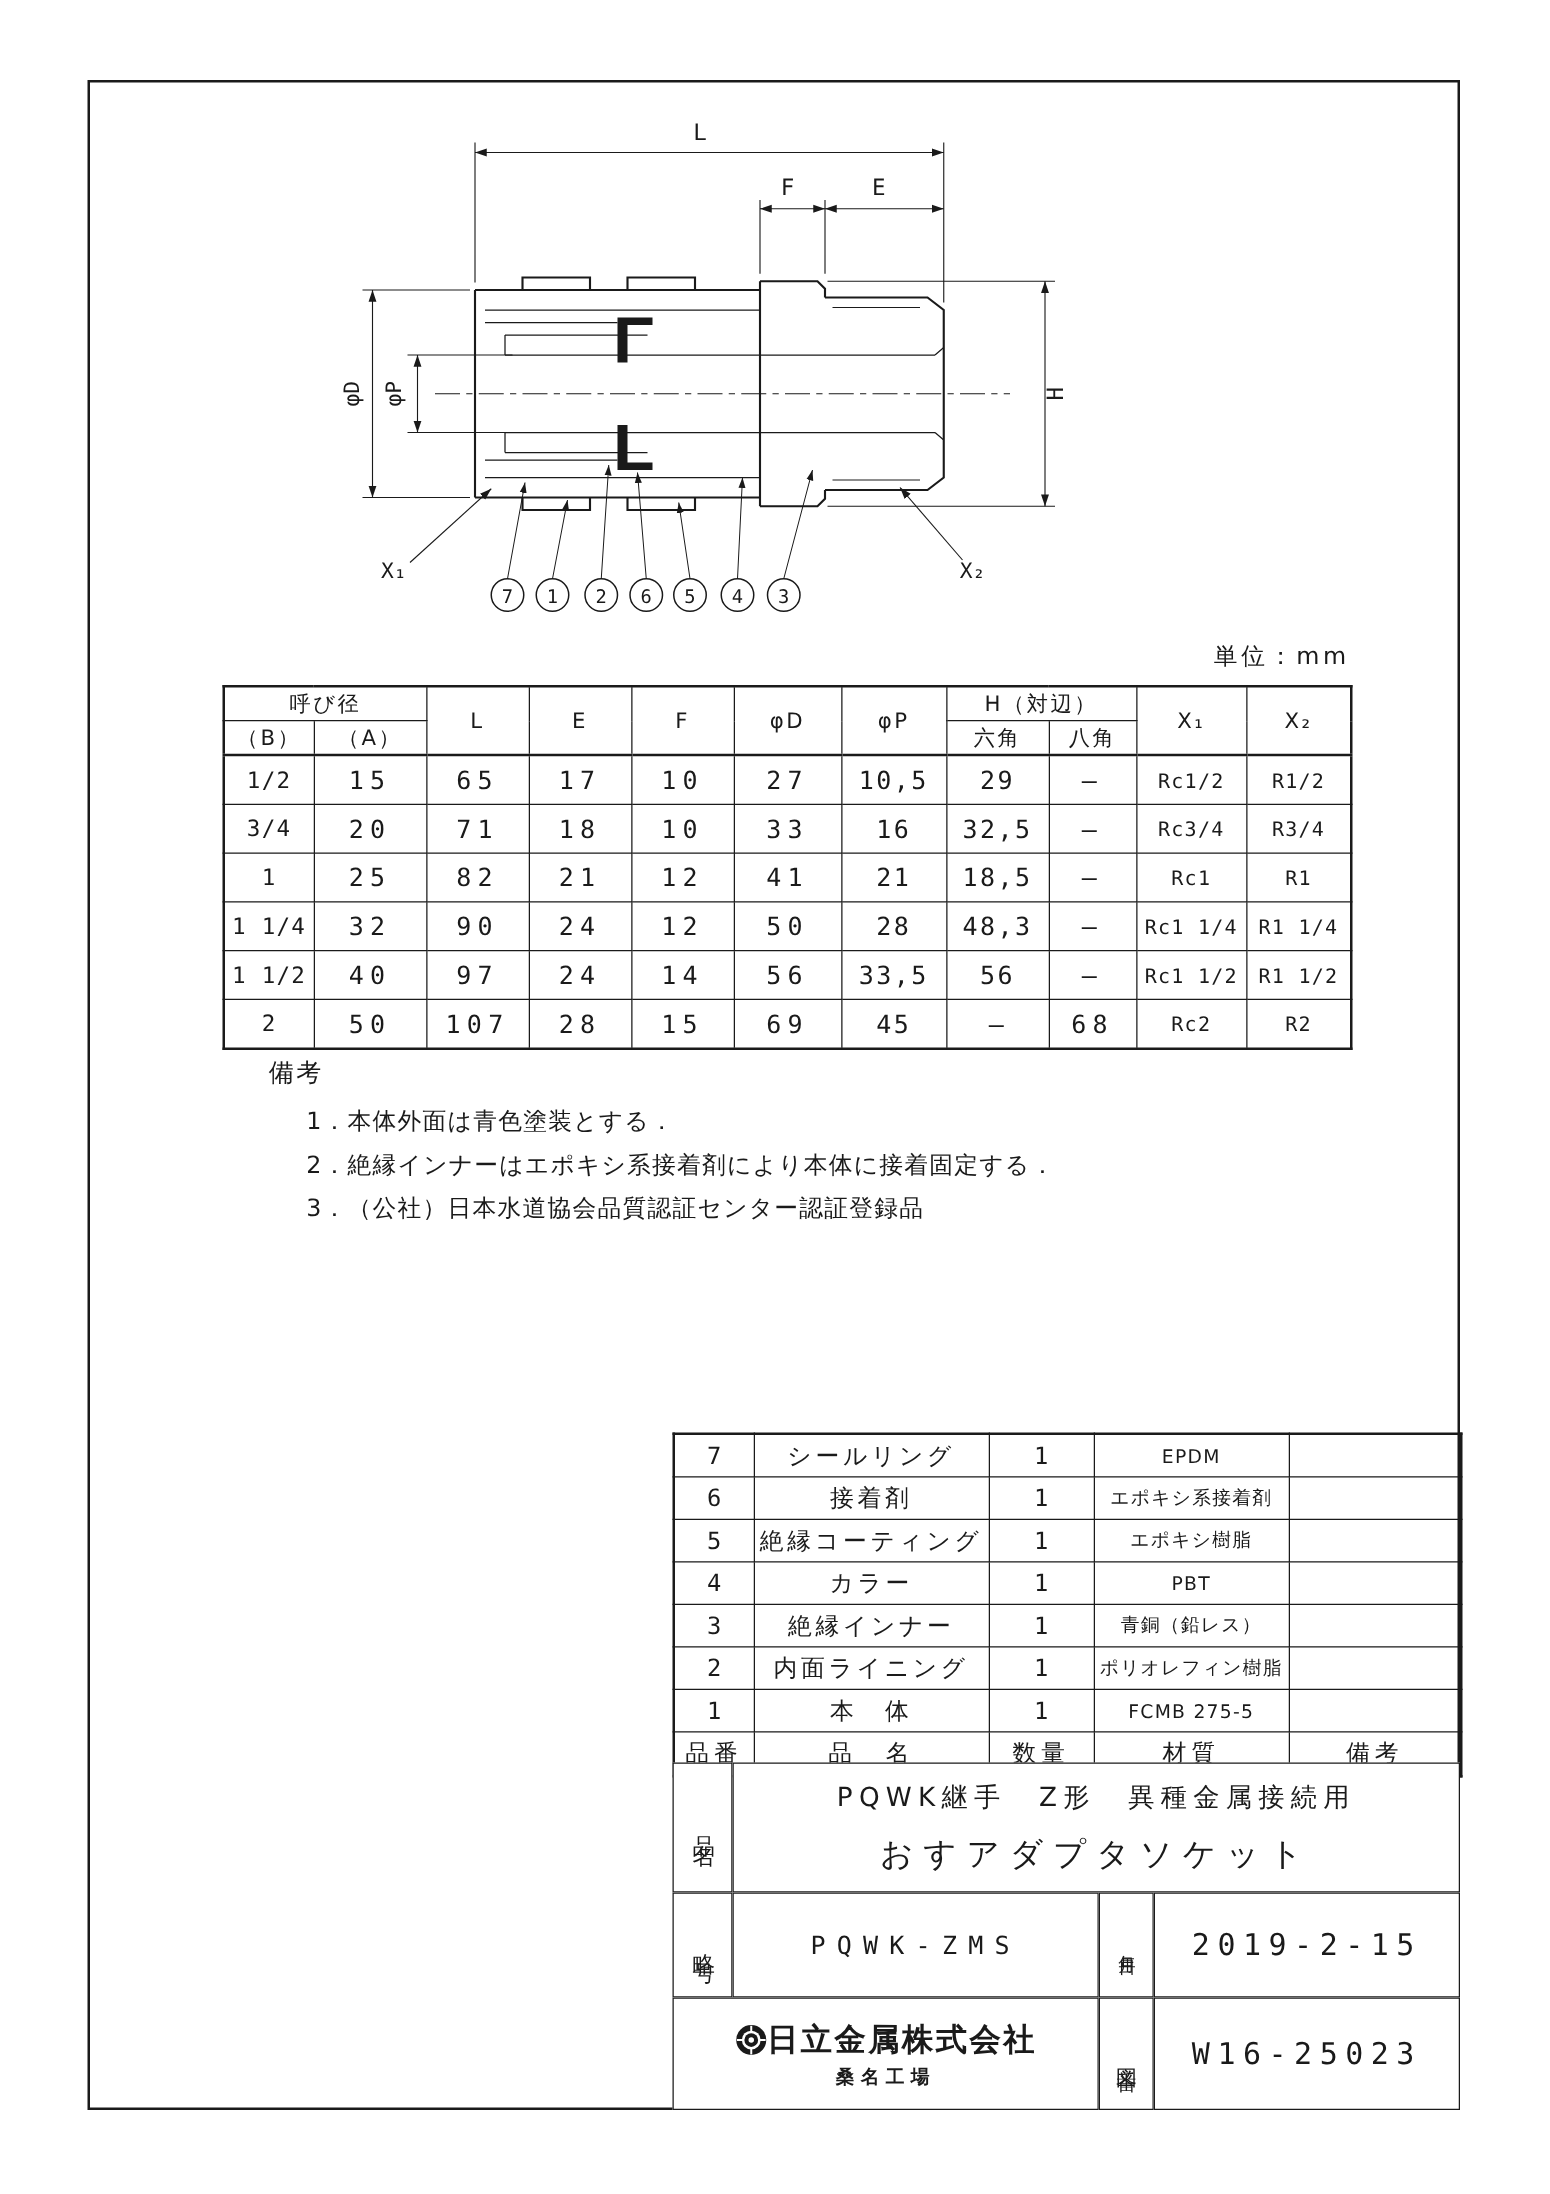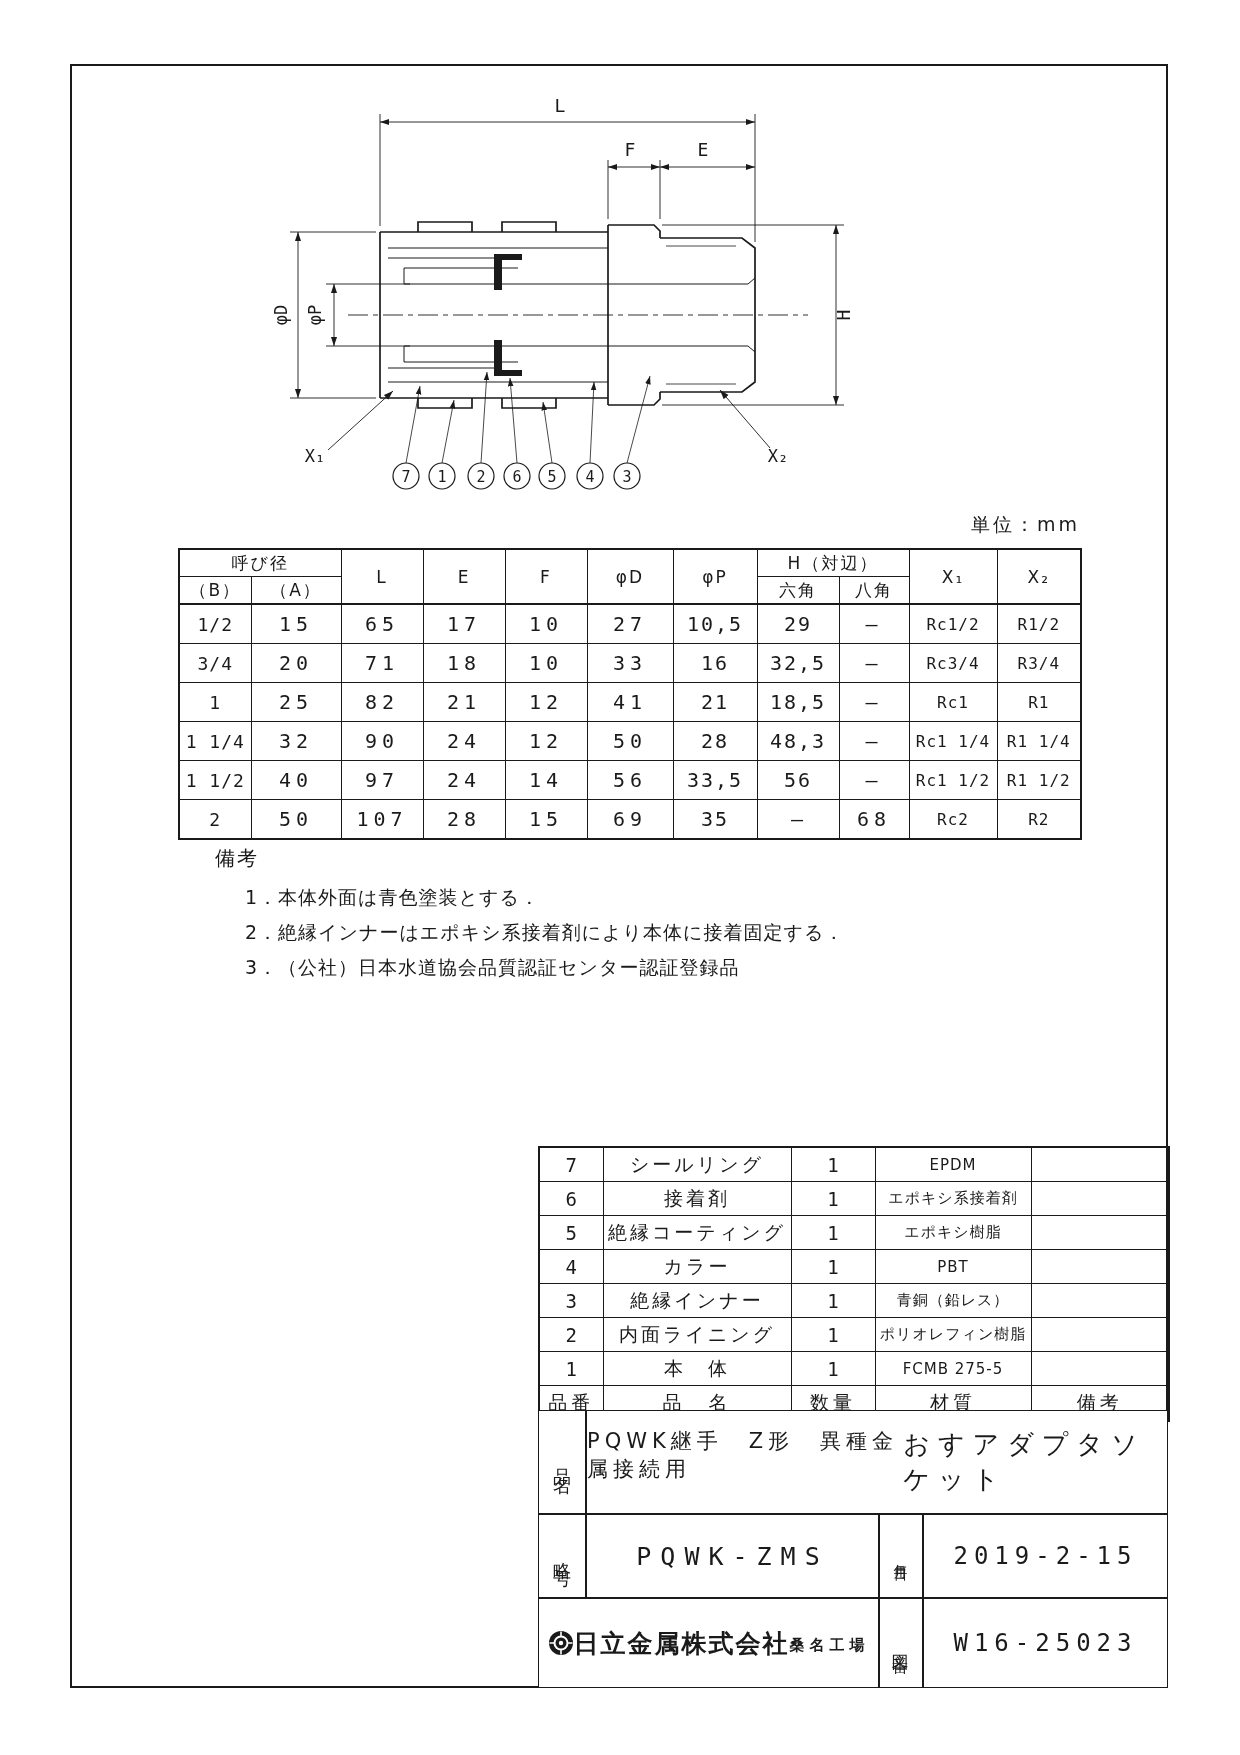--- a/index.html
+++ b/index.html
@@ -32,26 +32,26 @@
   .parts-table th,.parts-table td{border:1px solid #1a1a1a;padding:0;text-align:center;
         vertical-align:middle;white-space:nowrap;overflow:hidden;}
   .parts-table tbody td{height:33px;font-size:19px;letter-spacing:3px;}
   .parts-table tbody td:first-child,.parts-table tbody td:nth-child(3)
         {font-family:"DejaVu Sans Mono",monospace;letter-spacing:0;}
   .parts-table tbody td:nth-child(4){font-size:15px;letter-spacing:1px;}
   .parts-table .header-row th{height:34px;font-size:19px;font-weight:400;letter-spacing:4px;}
   
   .title-block{position:absolute;left:538px;top:1410px;width:630px;height:278px;}
   .tb-cell{position:absolute;box-sizing:border-box;border:1px solid #1a1a1a;
-        display:flex;align-items:center;justify-content:center;flex-direction:row;background:#fff;}
+        display:flex;align-items:center;justify-content:center;flex-direction:column;background:#fff;}
   .v-label{writing-mode:vertical-rl;text-orientation:upright;font-size:18px;letter-spacing:8px;}
   .v-label-sm{writing-mode:vertical-rl;text-orientation:upright;font-size:14px;letter-spacing:2px;}
   .prod-line1{font-size:21px;letter-spacing:5px;margin-bottom:14px;}
   .prod-line2{font-size:26px;letter-spacing:8px;}
-  .code-text{font-family:"DejaVu Sans Mono",monospace;font-size:25px;letter-spacing:9px;}
+  .code-text{font-family:"DejaVu Sans Mono",monospace;font-size:20px;letter-spacing:9px;}
   .mono-val{font-family:"DejaVu Sans Mono",monospace;font-size:24px;letter-spacing:6px;}
   .company-line{display:flex;align-items:center;gap:0;font-size:25px;font-weight:bold;letter-spacing:2px;}
   .factory{font-size:15px;font-weight:bold;letter-spacing:5px;margin-top:4px;}
   .logo{display:inline-flex;}
 </style>
 </head>
 <body>
 
 <div class="page">
   <div class="frame"></div>
@@ -237,21 +237,21 @@
           <td>Rc1 1/2</td>
           <td>R1 1/2</td>
         </tr>
         <tr>
           <td>2</td>
           <td>50</td>
           <td>107</td>
           <td>28</td>
           <td>15</td>
           <td>69</td>
-          <td>35</td>
+          <td>45</td>
           <td>—</td>
           <td>68</td>
           <td>Rc2</td>
           <td>R2</td>
         </tr>
       </tbody>
   </table>
 
   <div class="notes-title">備考</div>
   <div class="notes-list">

